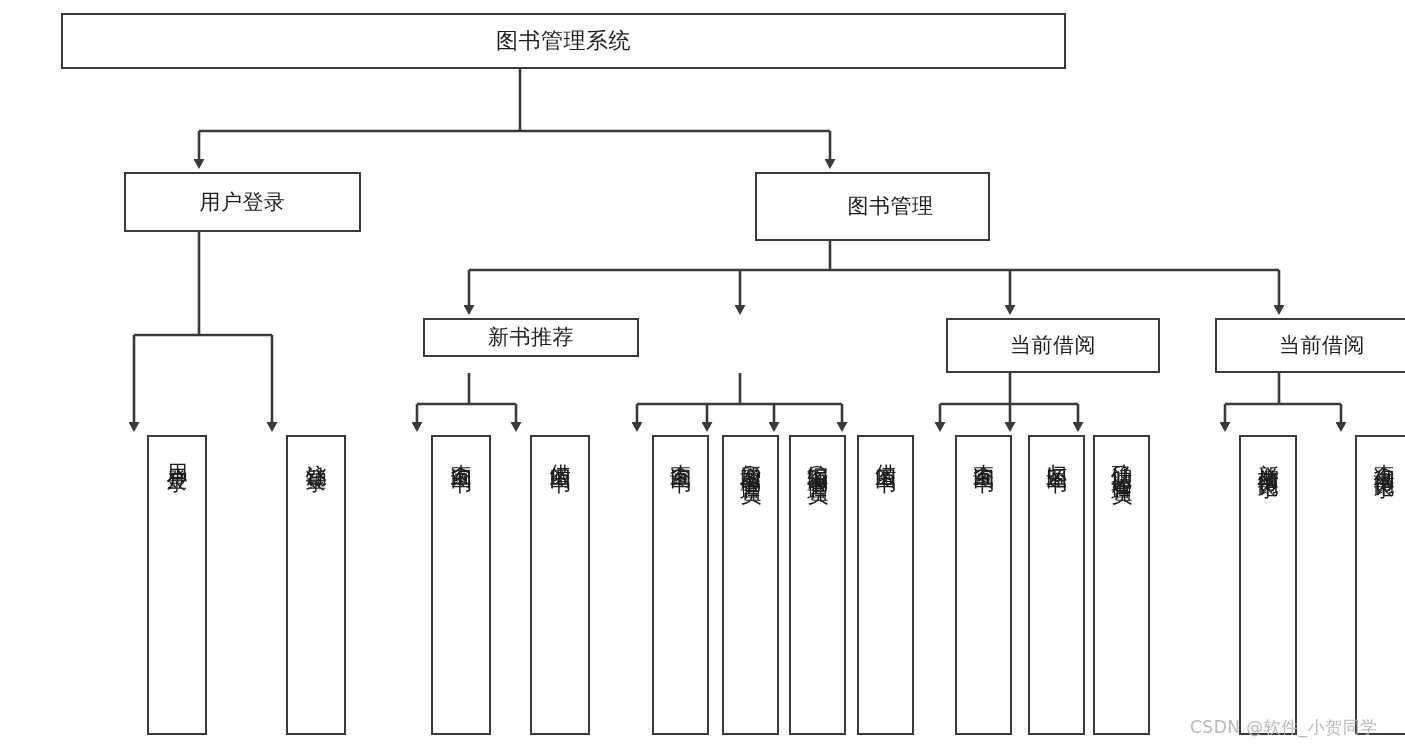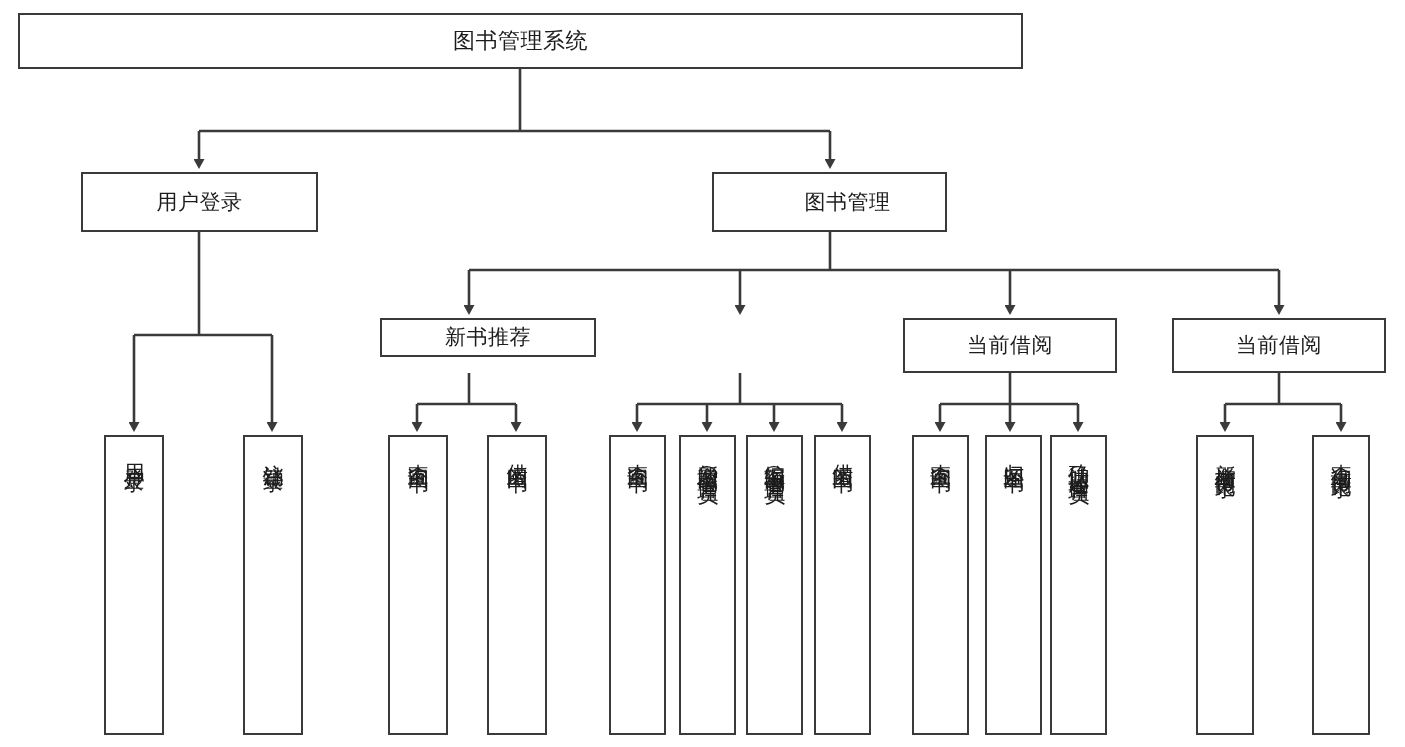--- a/index.html
+++ b/index.html
@@ -29,20 +29,21 @@
   }
   .node {
     position: absolute;
     box-sizing: border-box;
     background: #ffffff;
     border: 2.6px solid #3a3a3a;
     display: flex;
     align-items: center;
     justify-content: center;
     text-align: center;
+    margin-left: 43px;
   }
   .node .lbl {
     font-size: 21px;
     line-height: 1.15;
     color: #1c1c1c;
     letter-spacing: 0.5px;
     white-space: nowrap;
   }
   .node.root .lbl { font-size: 22px; }
   .node.leaf {
@@ -121,21 +122,21 @@
     </g>
   </svg>
 
   <div class="node root" style="left:18px; top:13px; width:1005px; height:56px;">
     <span class="lbl">图书管理系统</span>
   </div>
 
   <div class="node" style="left:81px; top:172px; width:237px; height:60px;">
     <span class="lbl">用户登录</span>
   </div>
-  <div class="node" style="left:712px; top:172px; width:235px; height:60px;padding-left:36px;">
+  <div class="node" style="left:712px; top:172px; width:235px; height:69px;padding-left:36px;">
     <span class="lbl">图书管理</span>
   </div>
 
   <div class="node" style="left:380px; top:318px; width:216px; height:39px;">
     <span class="lbl">新书推荐</span>
   </div>
   <div class="node" style="left:903px; top:318px; width:214px; height:55px;font-family:Liberation Serif, serif;">
     <span class="lbl">当前借阅</span>
   </div>
   <div class="node" style="left:1172px; top:318px; width:214px; height:55px;">
@@ -175,14 +176,15 @@
   <div class="node leaf" style="left:1050px; top:435px; width:57px; height:300px;">
     <span class="lbl">确认归还（管理员）</span>
   </div>
   <div class="node leaf" style="left:1196px; top:435px; width:58px; height:300px;">
     <span class="lbl">新增借阅记录</span>
   </div>
   <div class="node leaf" style="left:1312px; top:435px; width:58px; height:300px;">
     <span class="lbl">查询借阅记录</span>
   </div>
 
+  <div class="watermark" style="left:1190px; top:716px;">CSDN @软件_小贺同学</div>
 
 </div>
 
 </body></html>

